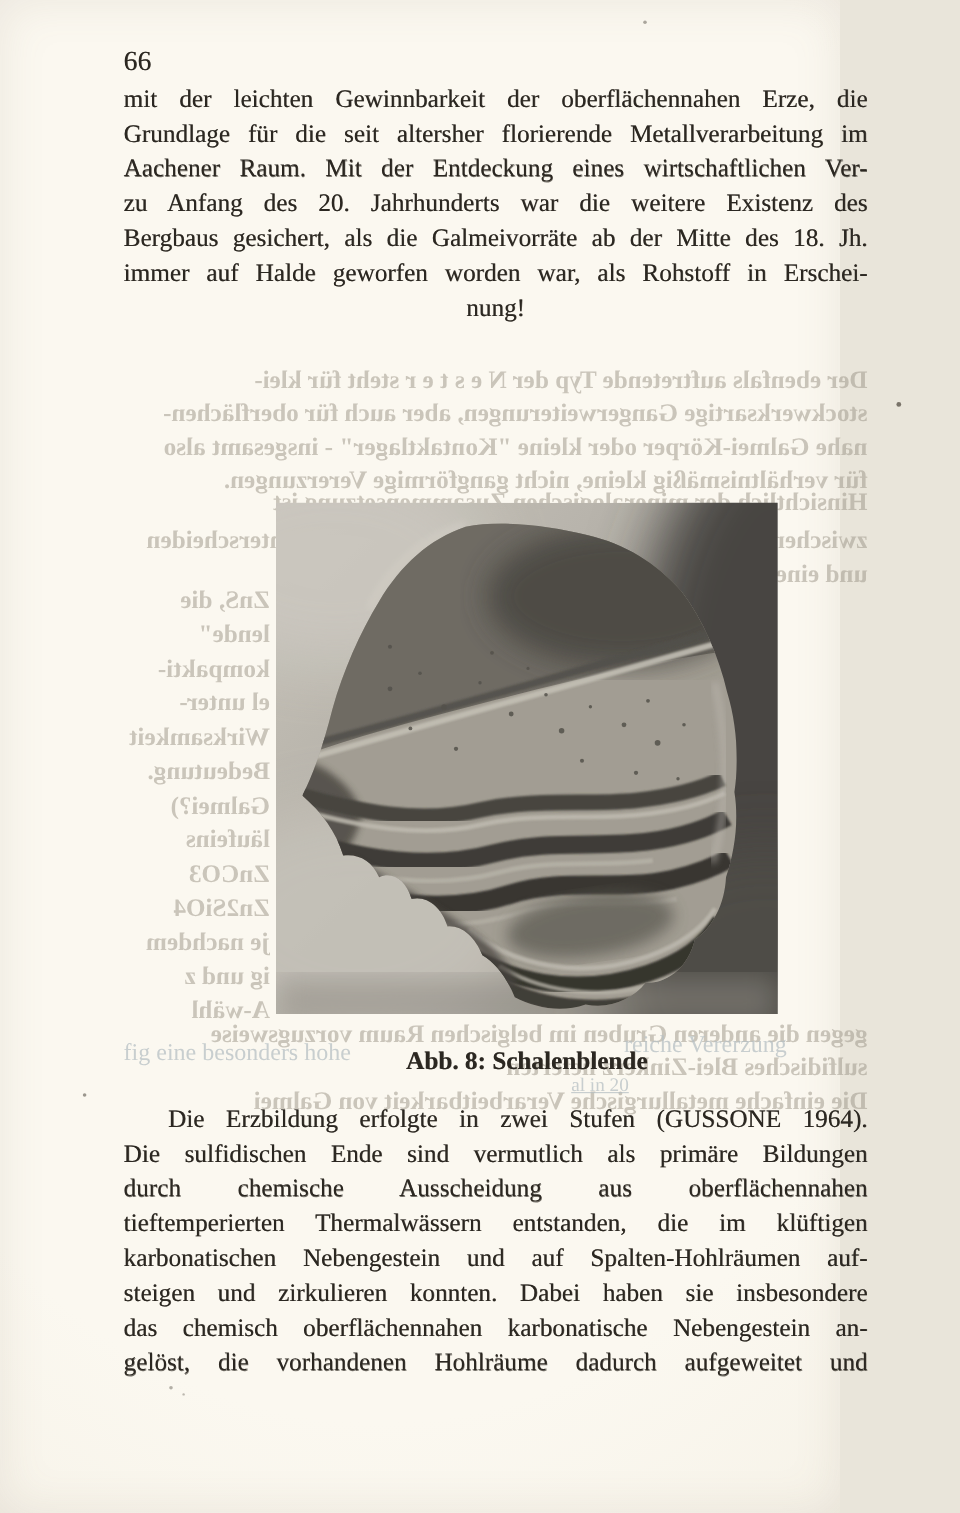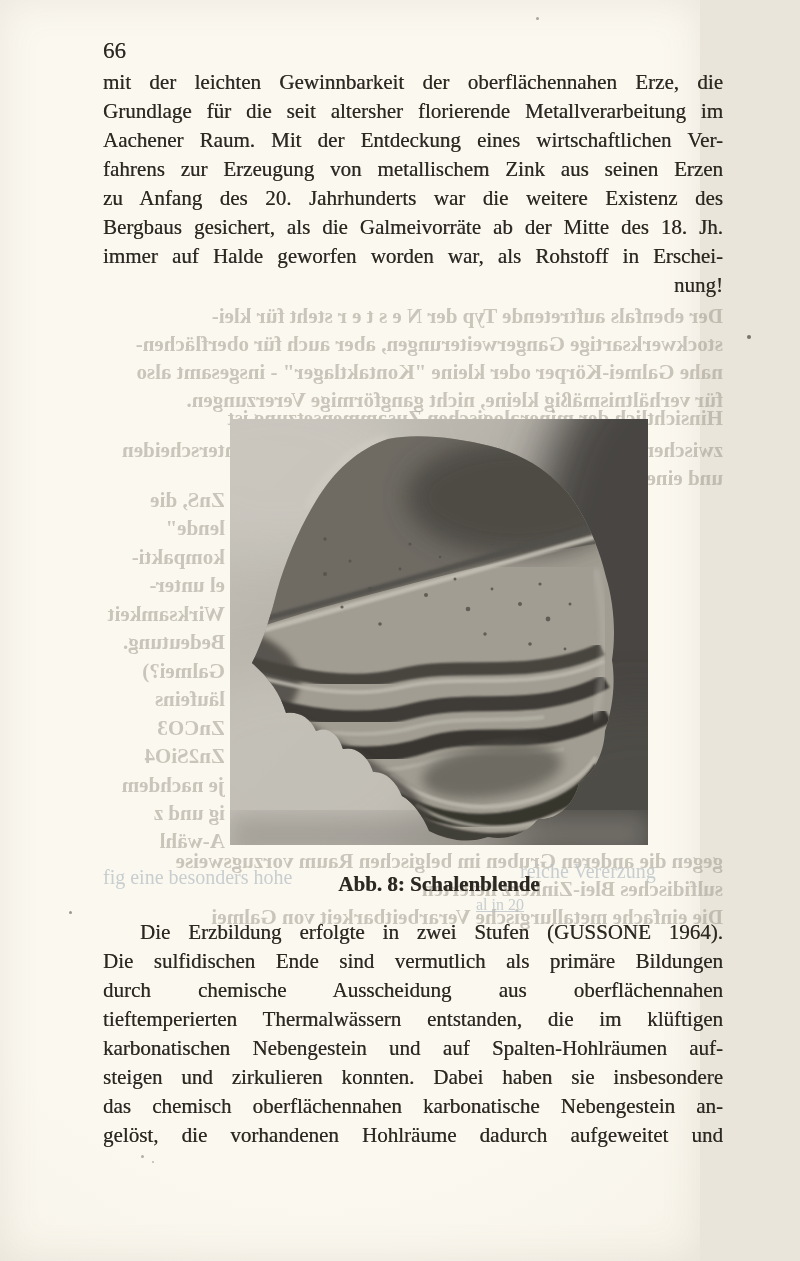--- a/index.html
+++ b/index.html
@@ -9,21 +9,21 @@
     background:
       radial-gradient(ellipse 120% 90% at 45% 40%, #fbf8f0 60%, #f5f1e6 88%, #efebdf 100%);
     box-shadow:inset 0 0 40px rgba(120,110,90,.12);
     font-family:"Liberation Serif","DejaVu Serif",serif;
     color:#2b2721;
   }
   .txt{ text-shadow:0.35px 0.2px 0.2px rgba(43,38,30,.65); }
   .pagenum{ position:absolute; left:103px; top:38px; font-size:23px; }
   .para{ position:absolute; left:103px; width:620px; font-size:21px; line-height:29px; }
   .jl{ text-align:justify; text-align-last:justify; -moz-text-align-last:justify; height:29px; overflow:hidden; white-space:nowrap0; }
-  .ll{ text-align:right; height:29px; }
+  .ll{ text-align:center; height:29px; }
   .indent1{ padding-left:37px; }
   b,.b{ font-weight:normal; }
   
   .bleed{ position:absolute; font-size:21px; line-height:28px; color:#9e978a; opacity:.52;
           filter:blur(.5px); font-weight:bold; transform:scaleX(-1); }
   .bleed-wide{ left:103px; width:620px; text-align:left; }
   .bleed-frag{ left:103px; width:122px; text-align:left; white-space:nowrap; overflow:hidden; }
   .faint-normal{ position:absolute; font-size:20px; color:#b7c0c4; opacity:.75; filter:blur(.6px); }
   .caption{ position:absolute; left:230px; top:872px; width:418px; text-align:center;
             font-size:21px; font-weight:bold; }
@@ -34,21 +34,20 @@
 <body>
 
 <div id="page">
 
   <div class="pagenum txt">66</div>
 
   <div class="para txt" style="top:68px;">
     <div class="jl">mit der leichten Gewinnbarkeit der oberflächennahen Erze, die</div>
     <div class="jl">Grundlage für die seit altersher florierende Metallverarbeitung im</div>
     <div class="jl">Aachener Raum. Mit der Entdeckung eines wirtschaftlichen Ver-</div>
-    <div class="jl">fahrens zur Erzeugung von metallischem Zink aus seinen Erzen</div>
     <div class="jl">zu Anfang des 20. Jahrhunderts war die weitere Existenz des</div>
     <div class="jl">Bergbaus gesichert, als die Galmeivorräte ab der Mitte des 18. Jh.</div>
     <div class="jl">immer auf Halde geworfen worden war, als Rohstoff in Erschei-</div>
     <div class="ll">nung!</div>
   </div>
 
   <div class="bleed bleed-wide indent1" style="top:302px;">Der ebenfals auftretende Typ der N e s t e r steht für klei-</div>
   <div class="bleed bleed-wide" style="top:330px;">stockwerksartige Gangerweiterungen, aber auch für oberflächen-</div>
   <div class="bleed bleed-wide" style="top:358px;">nahe Galmei-Körper oder kleine "Kontaktlager" - insgesamt also</div>
   <div class="bleed bleed-wide" style="top:386px;">für verhältnismäßig kleine, nicht gangförmige Vererzungen.</div>

